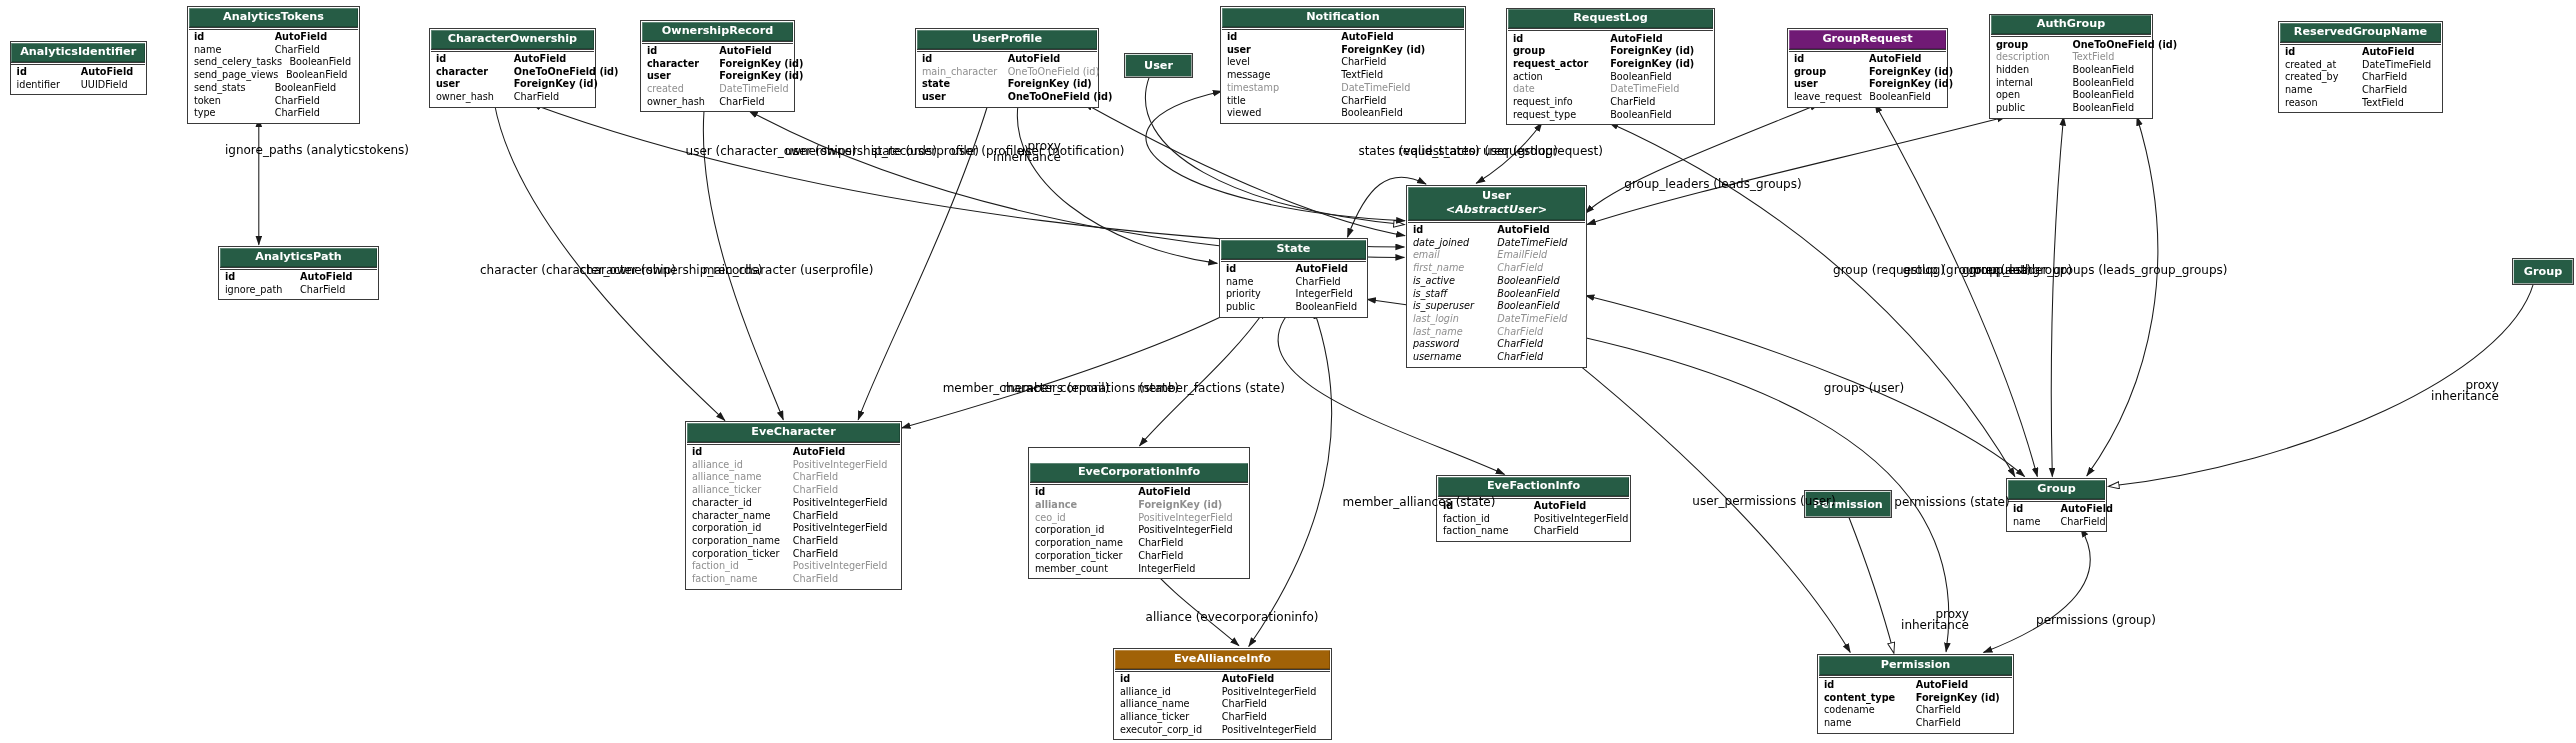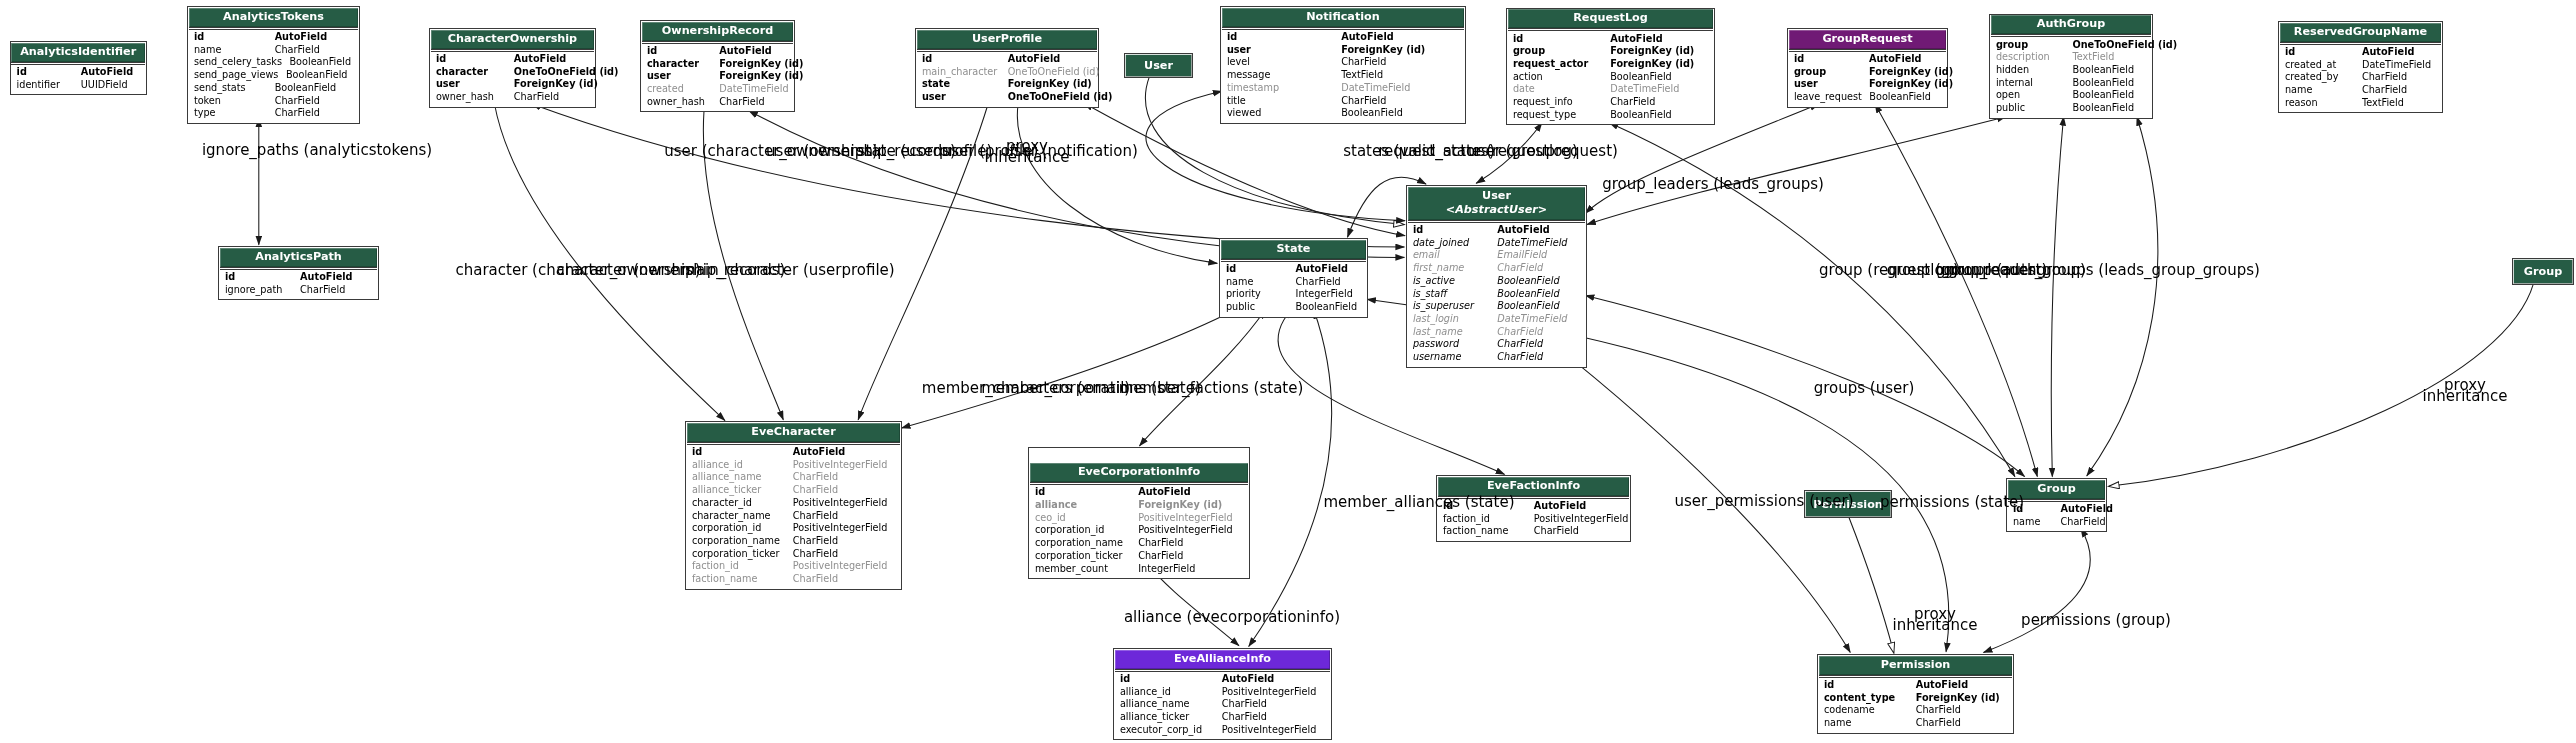--- a/index.html
+++ b/index.html
@@ -16,22 +16,22 @@
   .rows{padding:1.5px 0 2.2px 0;border-top:0.7px solid #3a3a3a;margin:0 0.7px 0.7px 0.7px;}
   .frow{display:flex;white-space:nowrap;font-size:9.7px;line-height:12.7px;padding:0 5.2px;}
   .fn{flex:0 0 46%;padding-right:7.5px;}
   .ft{flex:1 1 auto;}
   .s-b{font-weight:700;}
   .s-g{color:#8f8f8f;}
   .s-i{font-style:italic;}
   .proxy{position:absolute;z-index:2;background:#265c45;color:#ffffff;font-weight:700;
     font-size:11.2px;border:1.5px solid #3a3a3a;display:flex;align-items:center;justify-content:center;
     box-shadow:inset 0.7px 0.7px 0 rgba(255,255,255,.35),inset -0.7px -0.7px 0 rgba(0,0,0,.3),0 0 0 0.7px #fff inset;}
-  .edge-label{position:absolute;z-index:3;transform:translate(-50%,-50%);font-size:15px;
-    line-height:11.2px;color:#000;white-space:pre-line;text-align:center;}
+  .edge-label{position:absolute;z-index:3;transform:translate(-50%,-50%);font-size:12px;
+    line-height:11.2px;color:#000;white-space:pre-line;text-align:right;}
 </style>
 </head>
 <body>
 
 <div id="diagram" style="width: 2576px; height: 743px;">
   <svg id="edges" xmlns="http://www.w3.org/2000/svg" viewBox="0 0 3441 993">
     <defs>
       <marker id="af" markerUnits="userSpaceOnUse" markerWidth="14" markerHeight="10" refX="12" refY="4.5" orient="auto">
         <path d="M0,0 L13,4.5 L0,9 Z" fill="#1a1a1a"></path>
       </marker>
@@ -534,21 +534,21 @@
           <span class="fn">faction_id</span>
           <span class="ft">PositiveIntegerField</span>
         </div>
         <div class="frow">
           <span class="fn">faction_name</span>
           <span class="ft">CharField</span>
         </div>
       </div>
     </div>
     <div class="tbl" style="left: 1113px; top: 648px; width: 217px;">
-      <div class="hdr" style="background: #6d28d9; color: rgb(255, 255, 255);"><span>EveAllianceInfo</span></div>
+      <div class="hdr" style="background: #a16207; color: rgb(255, 255, 255);"><span>EveAllianceInfo</span></div>
       <div class="rows">
         <div class="frow">
           <span class="fn s-b">id</span>
           <span class="ft s-b">AutoField</span>
         </div>
         <div class="frow">
           <span class="fn">alliance_id</span>
           <span class="ft">PositiveIntegerField</span>
         </div>
         <div class="frow">

